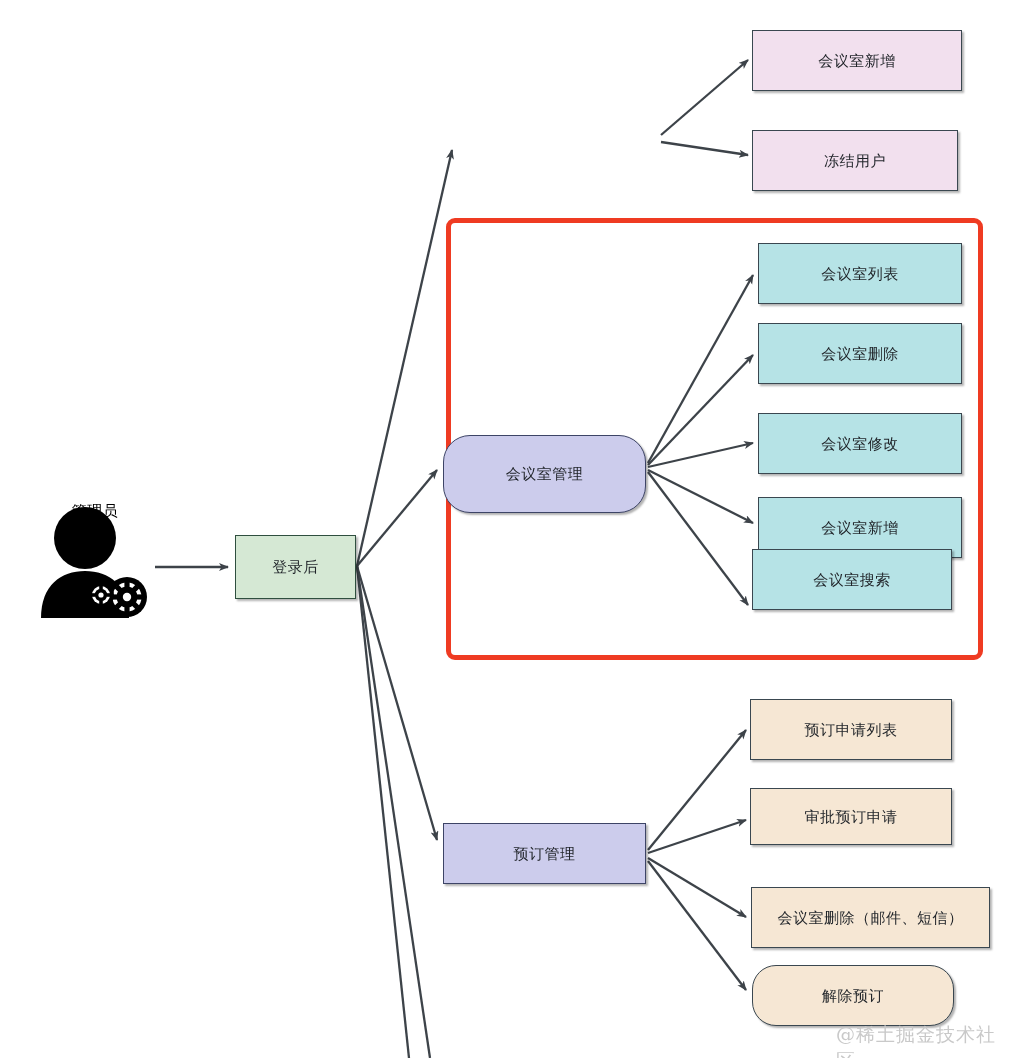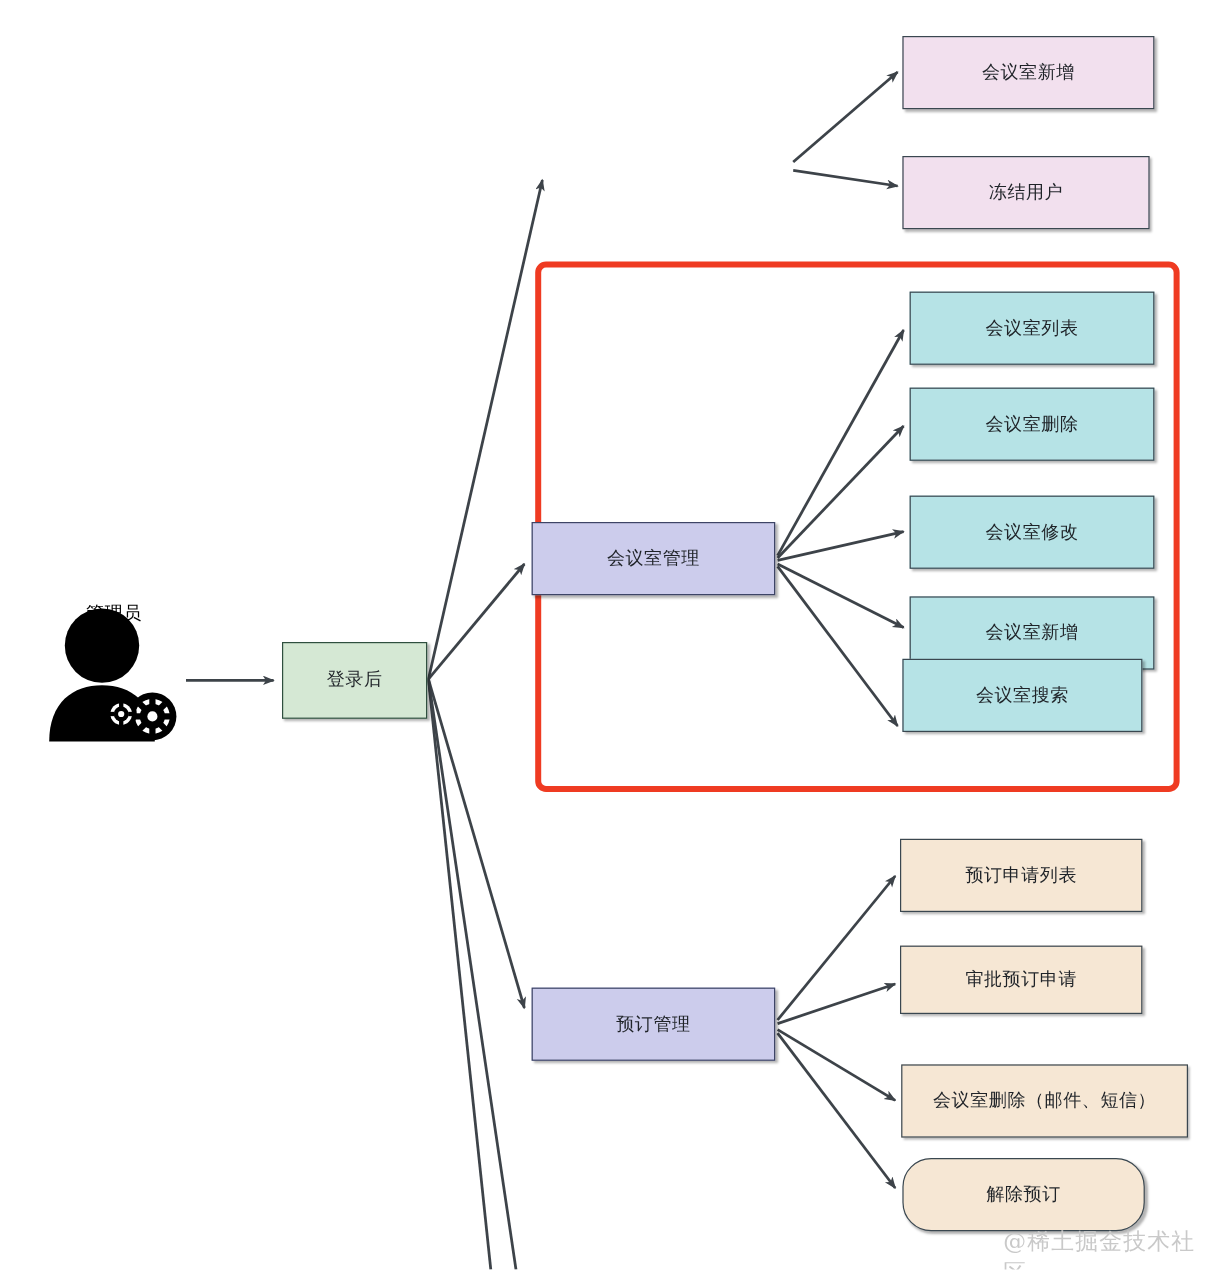--- a/index.html
+++ b/index.html
@@ -114,21 +114,21 @@
     <span>登录后</span>
   </div>
 
   <div class="node n-pink" style="left:752px;top:30px;width:210px;height:61px;">
     <span>会议室新增</span>
   </div>
   <div class="node n-pink" style="left:752px;top:130px;width:206px;height:61px;">
     <span>冻结用户</span>
   </div>
 
-  <div class="node n-purple" style="left:443px;top:435px;width:203px;height:61px;">
+  <div class="node n-purple" style="left:443px;top:435px;width:203px;height:78px;border-radius:27px;">
     <span>会议室管理</span>
   </div>
   <div class="node n-cyan" style="left:758px;top:243px;width:204px;height:61px;">
     <span>会议室列表</span>
   </div>
   <div class="node n-cyan" style="left:758px;top:323px;width:204px;height:61px;">
     <span>会议室删除</span>
   </div>
   <div class="node n-cyan" style="left:758px;top:413px;width:204px;height:61px;">
     <span>会议室修改</span>

